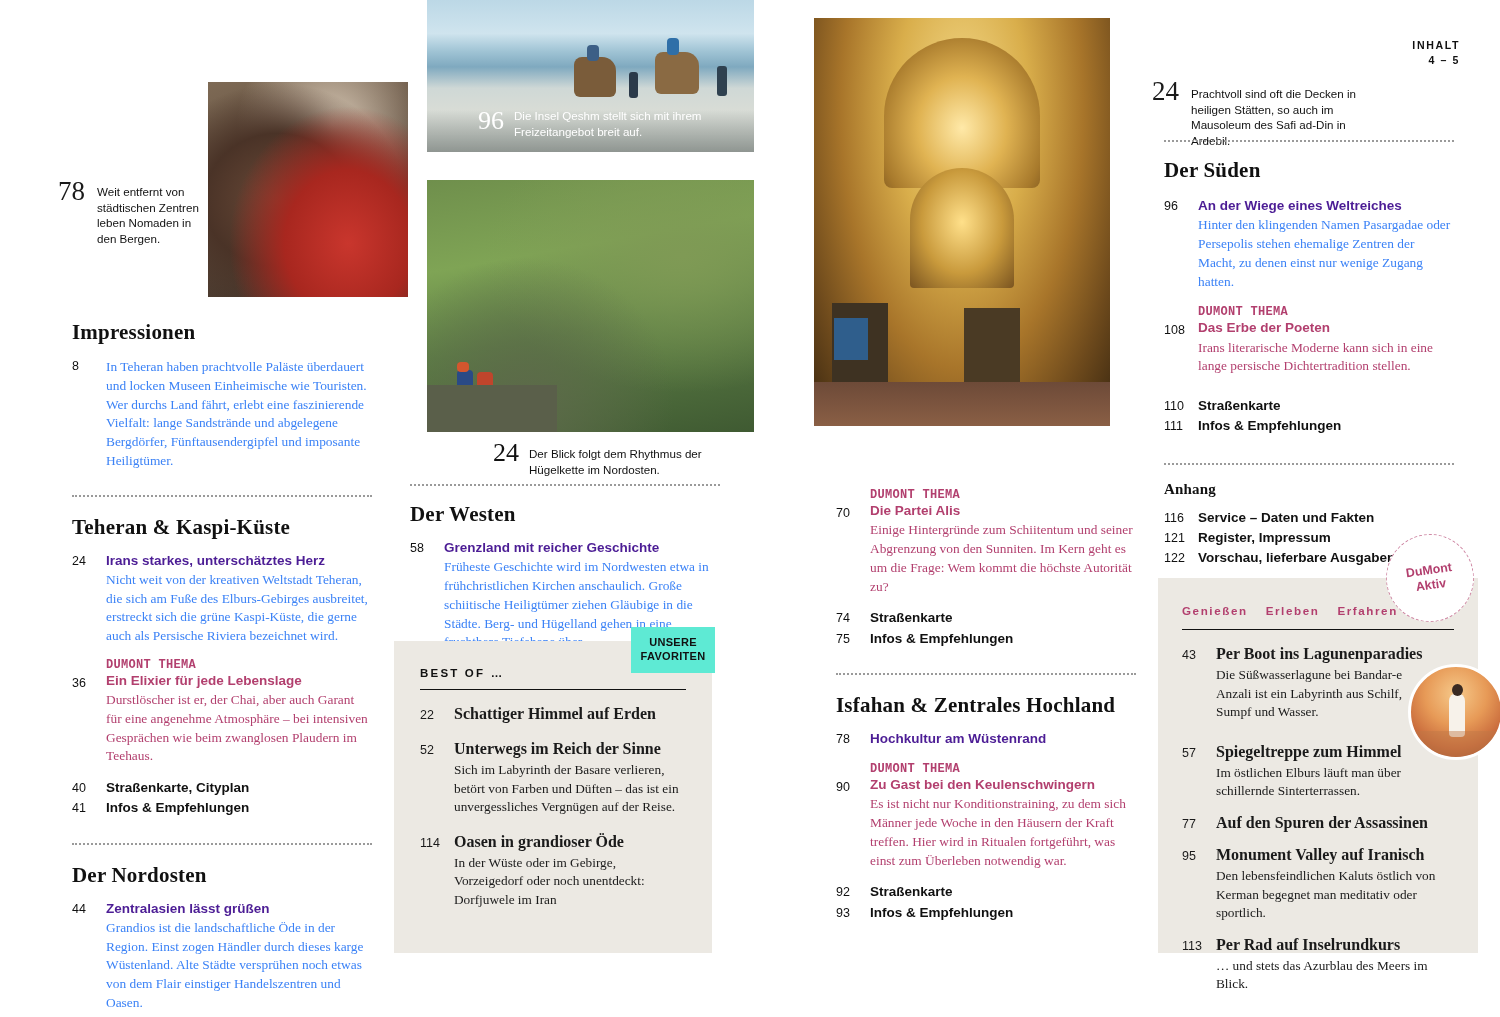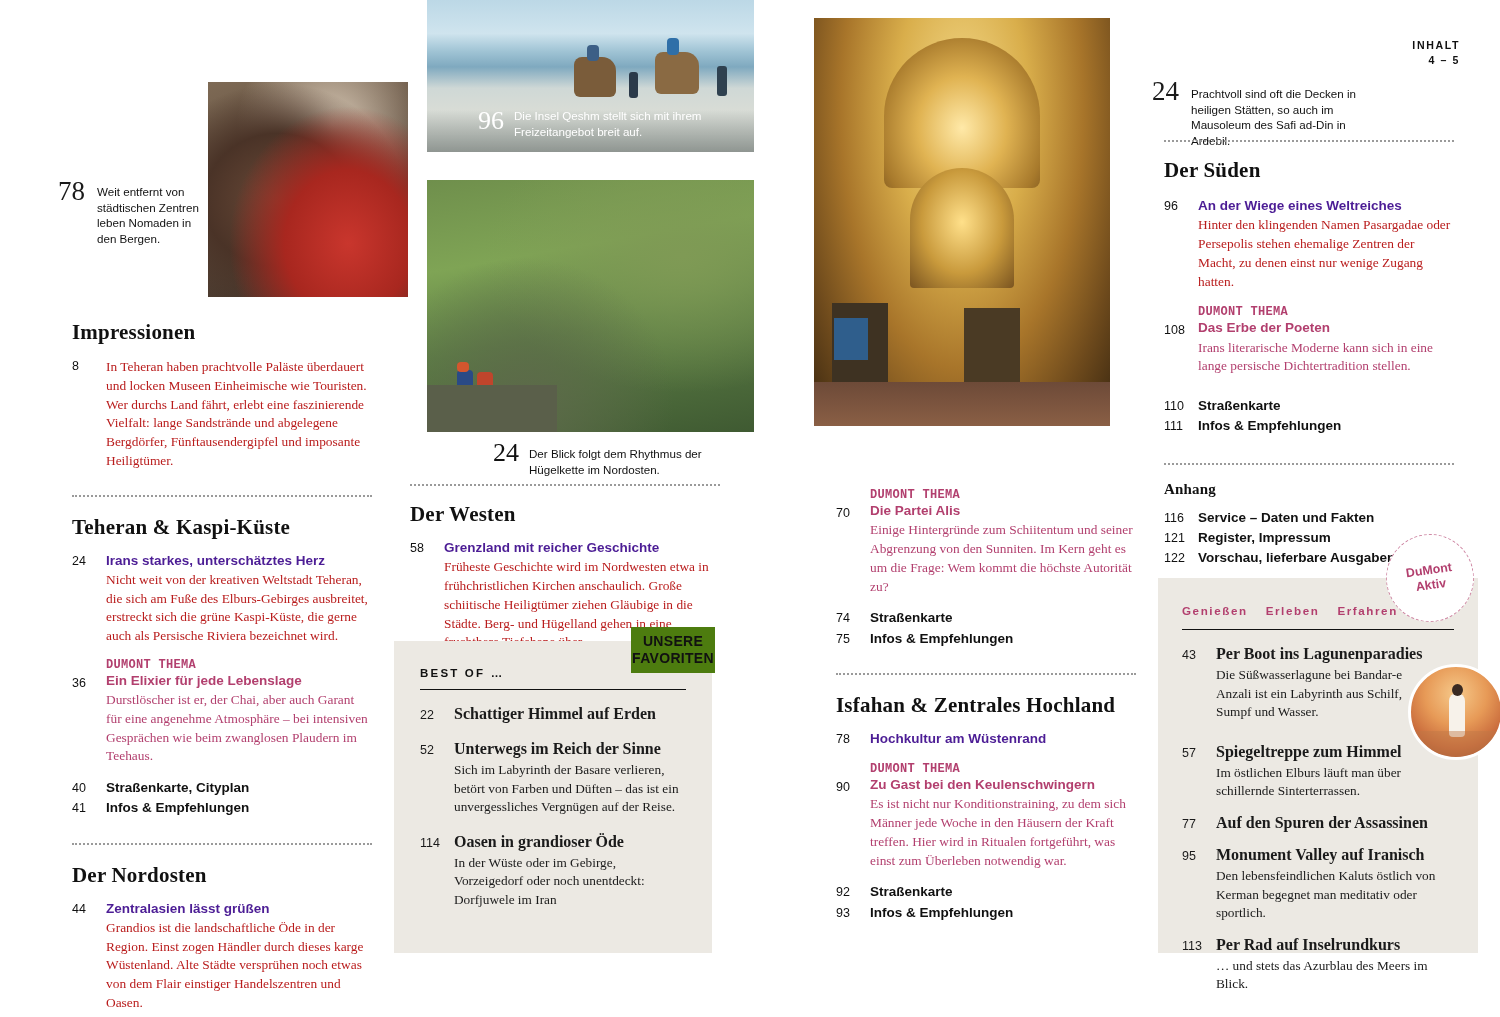--- a/index.html
+++ b/index.html
@@ -38,21 +38,21 @@
     font-family: "Liberation Sans", sans-serif;
     font-size: 13.5px;
     font-weight: 700;
     line-height: 1.35;
     color: #4c1d95;
   }
   .entry .desc {
     font-family: "Liberation Serif", serif;
     font-size: 13.4px;
     line-height: 1.4;
-    color: #b91c1c;
+    color: #3b82f6;
     margin-top: 1px;
   }
   .thema .title, .thema .kicker { color: #b23f6e; }
   .kicker {
     font-family: Liberation Mono, monospace;
     font-size: 12px;
     font-weight: 700;
     letter-spacing: .3px;
     color: #b23f6e;
     text-transform: uppercase;
@@ -140,25 +140,25 @@
   .bestof-label {
     font-family: "Liberation Sans", sans-serif;
     font-size: 11.5px;
     font-weight: 700;
     letter-spacing: 2.2px;
     color: #111;
   }
   .bestof-rule { border-top: 1.3px solid #111; margin: 10px 0 14px; }
   .fav-badge {
     position: absolute;
-    background: #4d7c0f;
+    background: #5eead4;
     display: flex; align-items: center; justify-content: center;
     text-align: center;
     font-family: "Liberation Sans", sans-serif;
-    font-size: 14px;
+    font-size: 11px;
     font-weight: 700;
     line-height: 1.25;
     letter-spacing: .3px;
     color: #111;
   }
   .bo-entry { display: flex; margin-bottom: 15px; }
   .bo-entry .num {
     font-family: "Liberation Sans", sans-serif;
     font-size: 12.5px;
     width: 34px; flex: 0 0 34px; padding-top: 4px;

